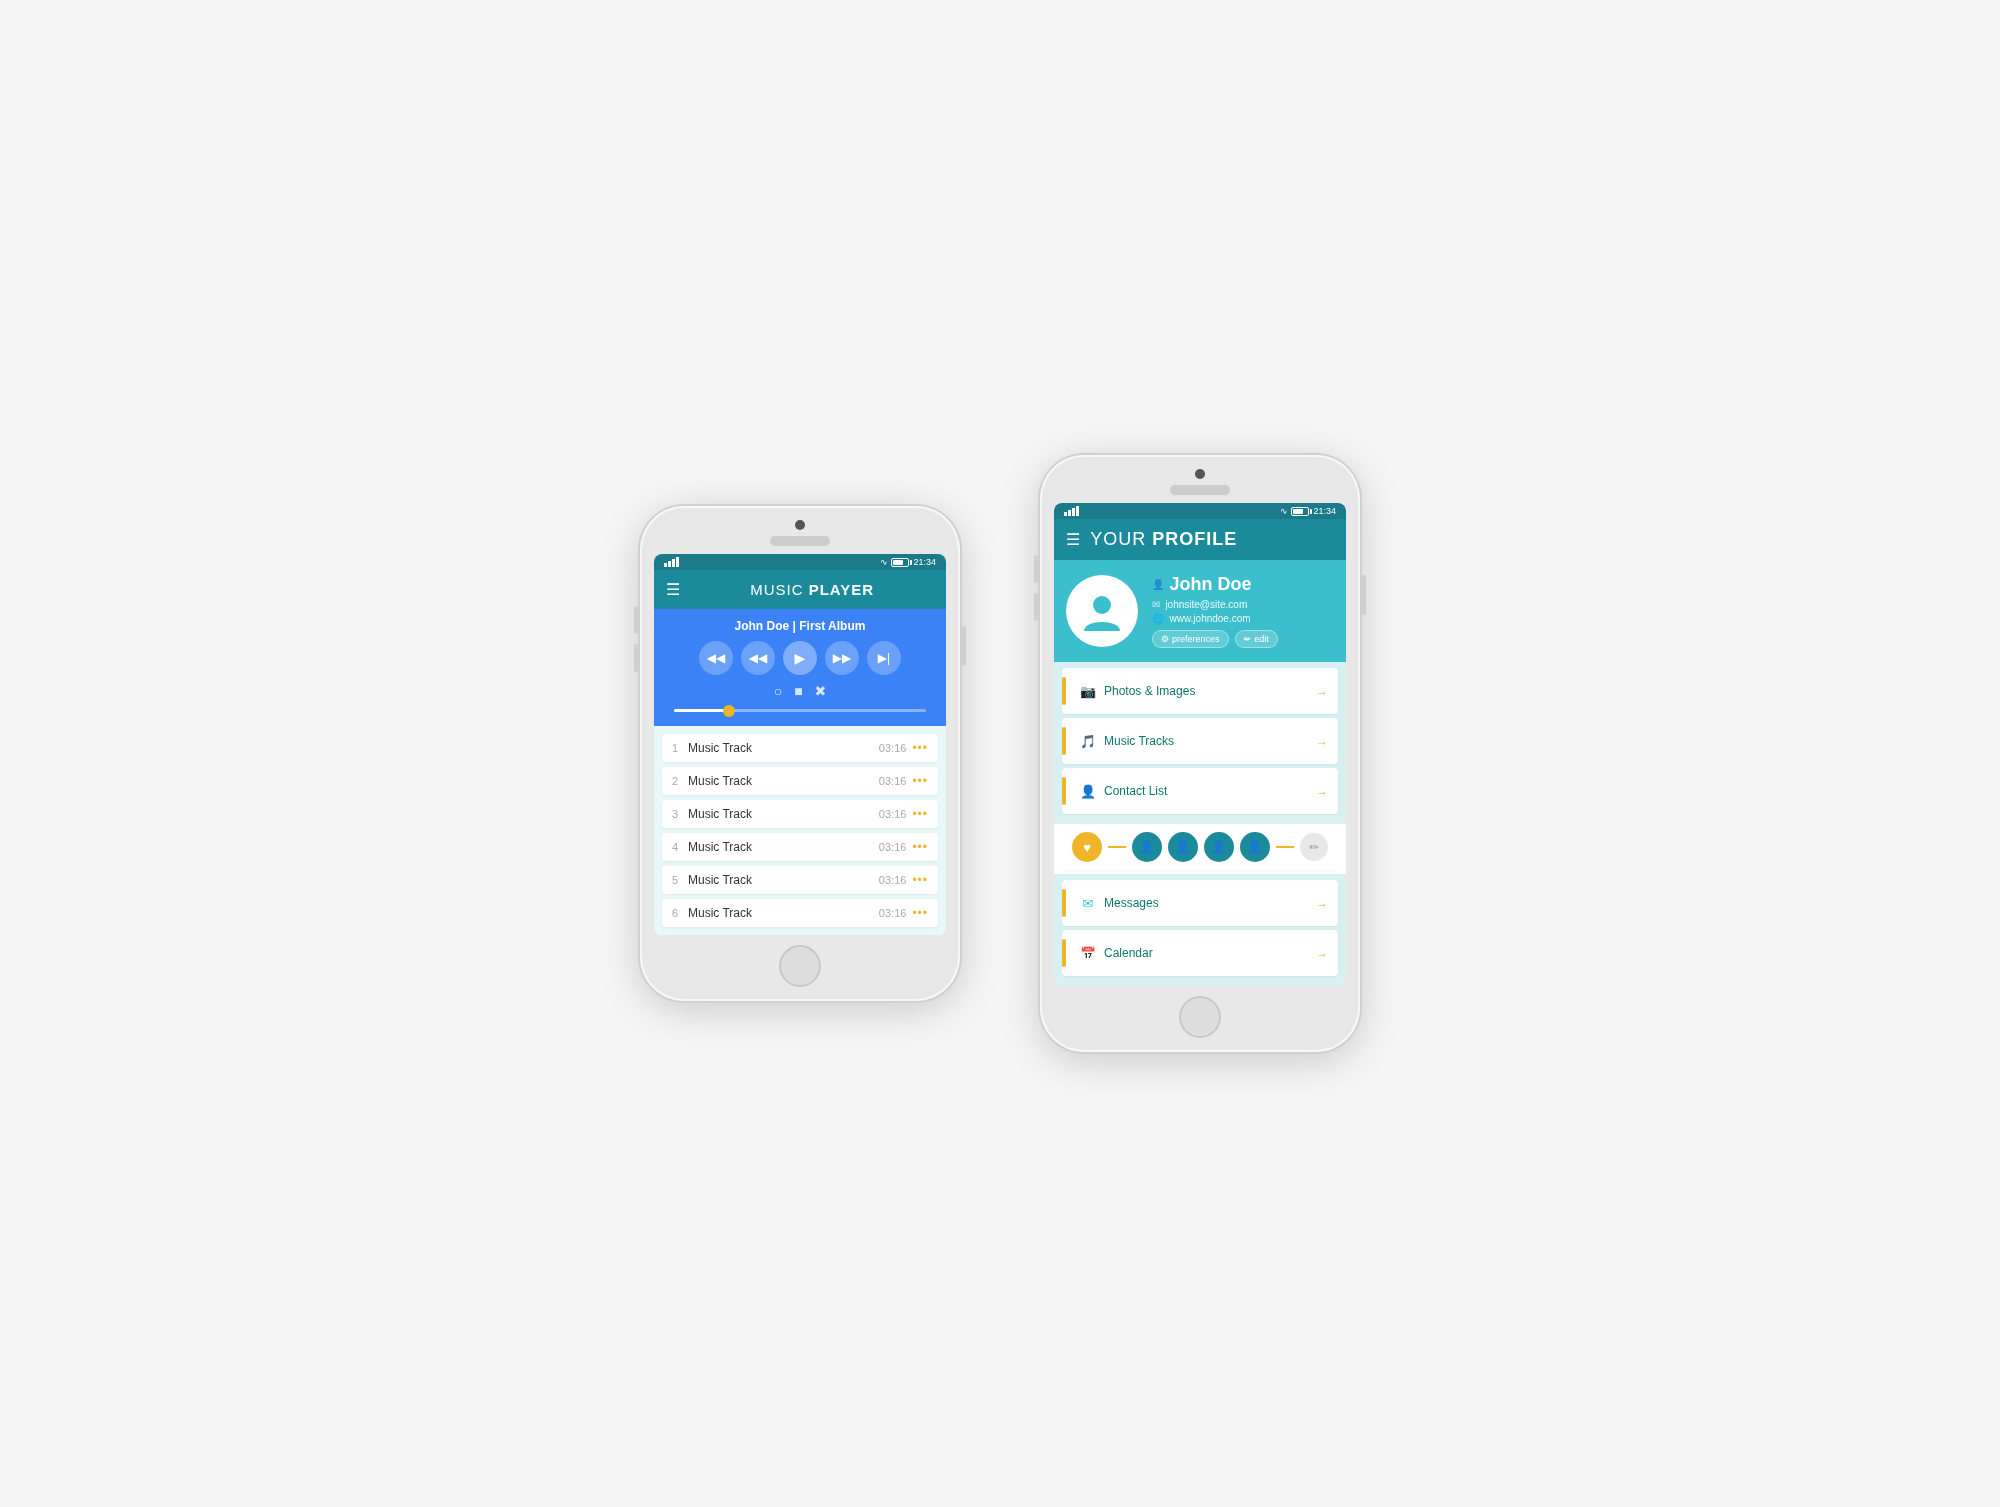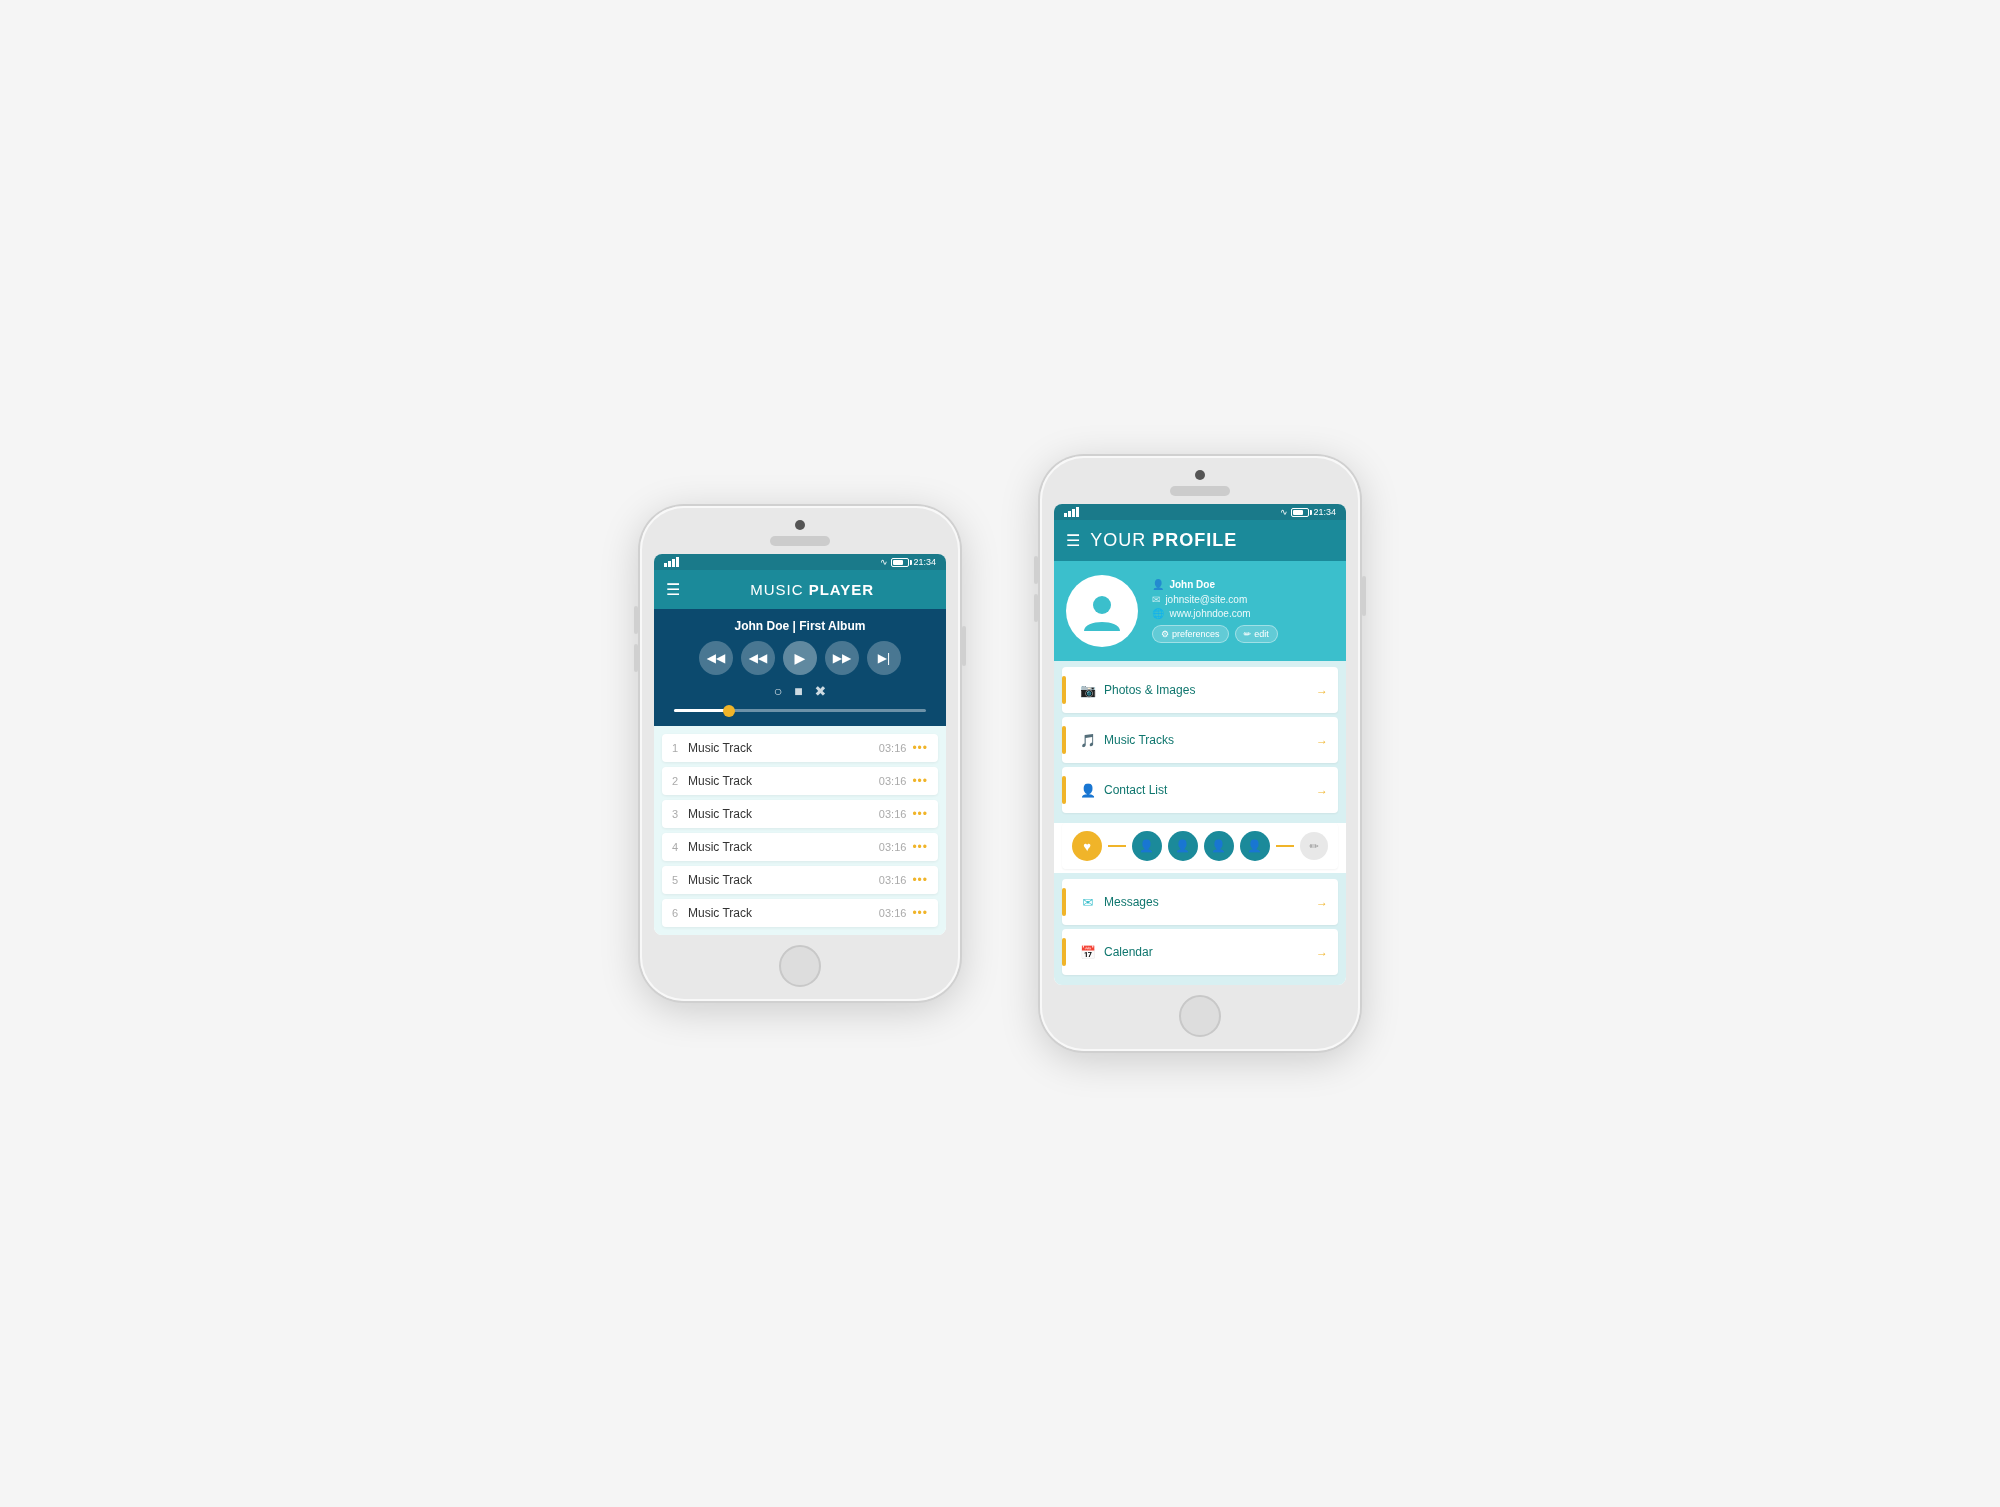--- a/index.html
+++ b/index.html
@@ -150,21 +150,21 @@
       font-size: 15px;
       font-weight: 300;
       flex: 1;
       text-align: center;
       letter-spacing: 1px;
     }
     .mp-title strong {
       font-weight: 700;
     }
     .mp-album-section {
-      background: #0c4a6e;
+      background: #3b82f6;
       padding: 10px 12px 14px;
       text-align: center;
     }
     .mp-artist {
       color: white;
       font-size: 12px;
       font-weight: 700;
       margin-bottom: 8px;
     }
     .mp-controls {
@@ -305,21 +305,21 @@
       flex: 1;
     }
     .prof-name-row {
       display: flex;
       align-items: center;
       gap: 5px;
       margin-bottom: 4px;
     }
     .prof-name {
       color: white;
-      font-size: 10px;
+      font-size: 18px;
       font-weight: 700;
     }
     .prof-detail {
       display: flex;
       align-items: center;
       gap: 5px;
       margin-bottom: 3px;
     }
     .prof-detail-text {
       color: rgba(255,255,255,0.9);

